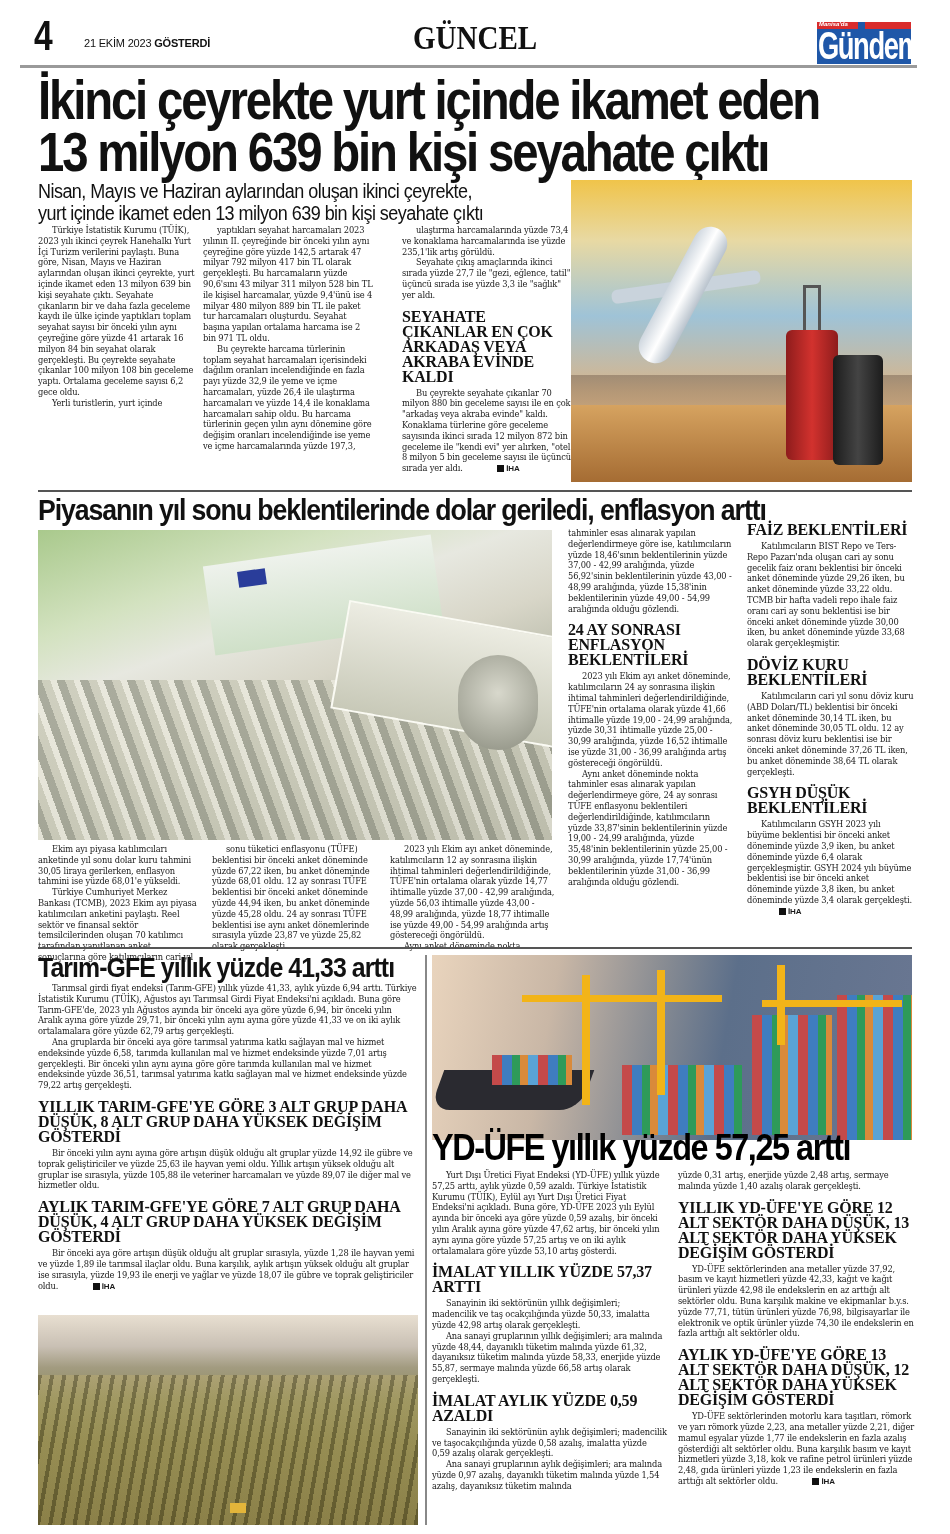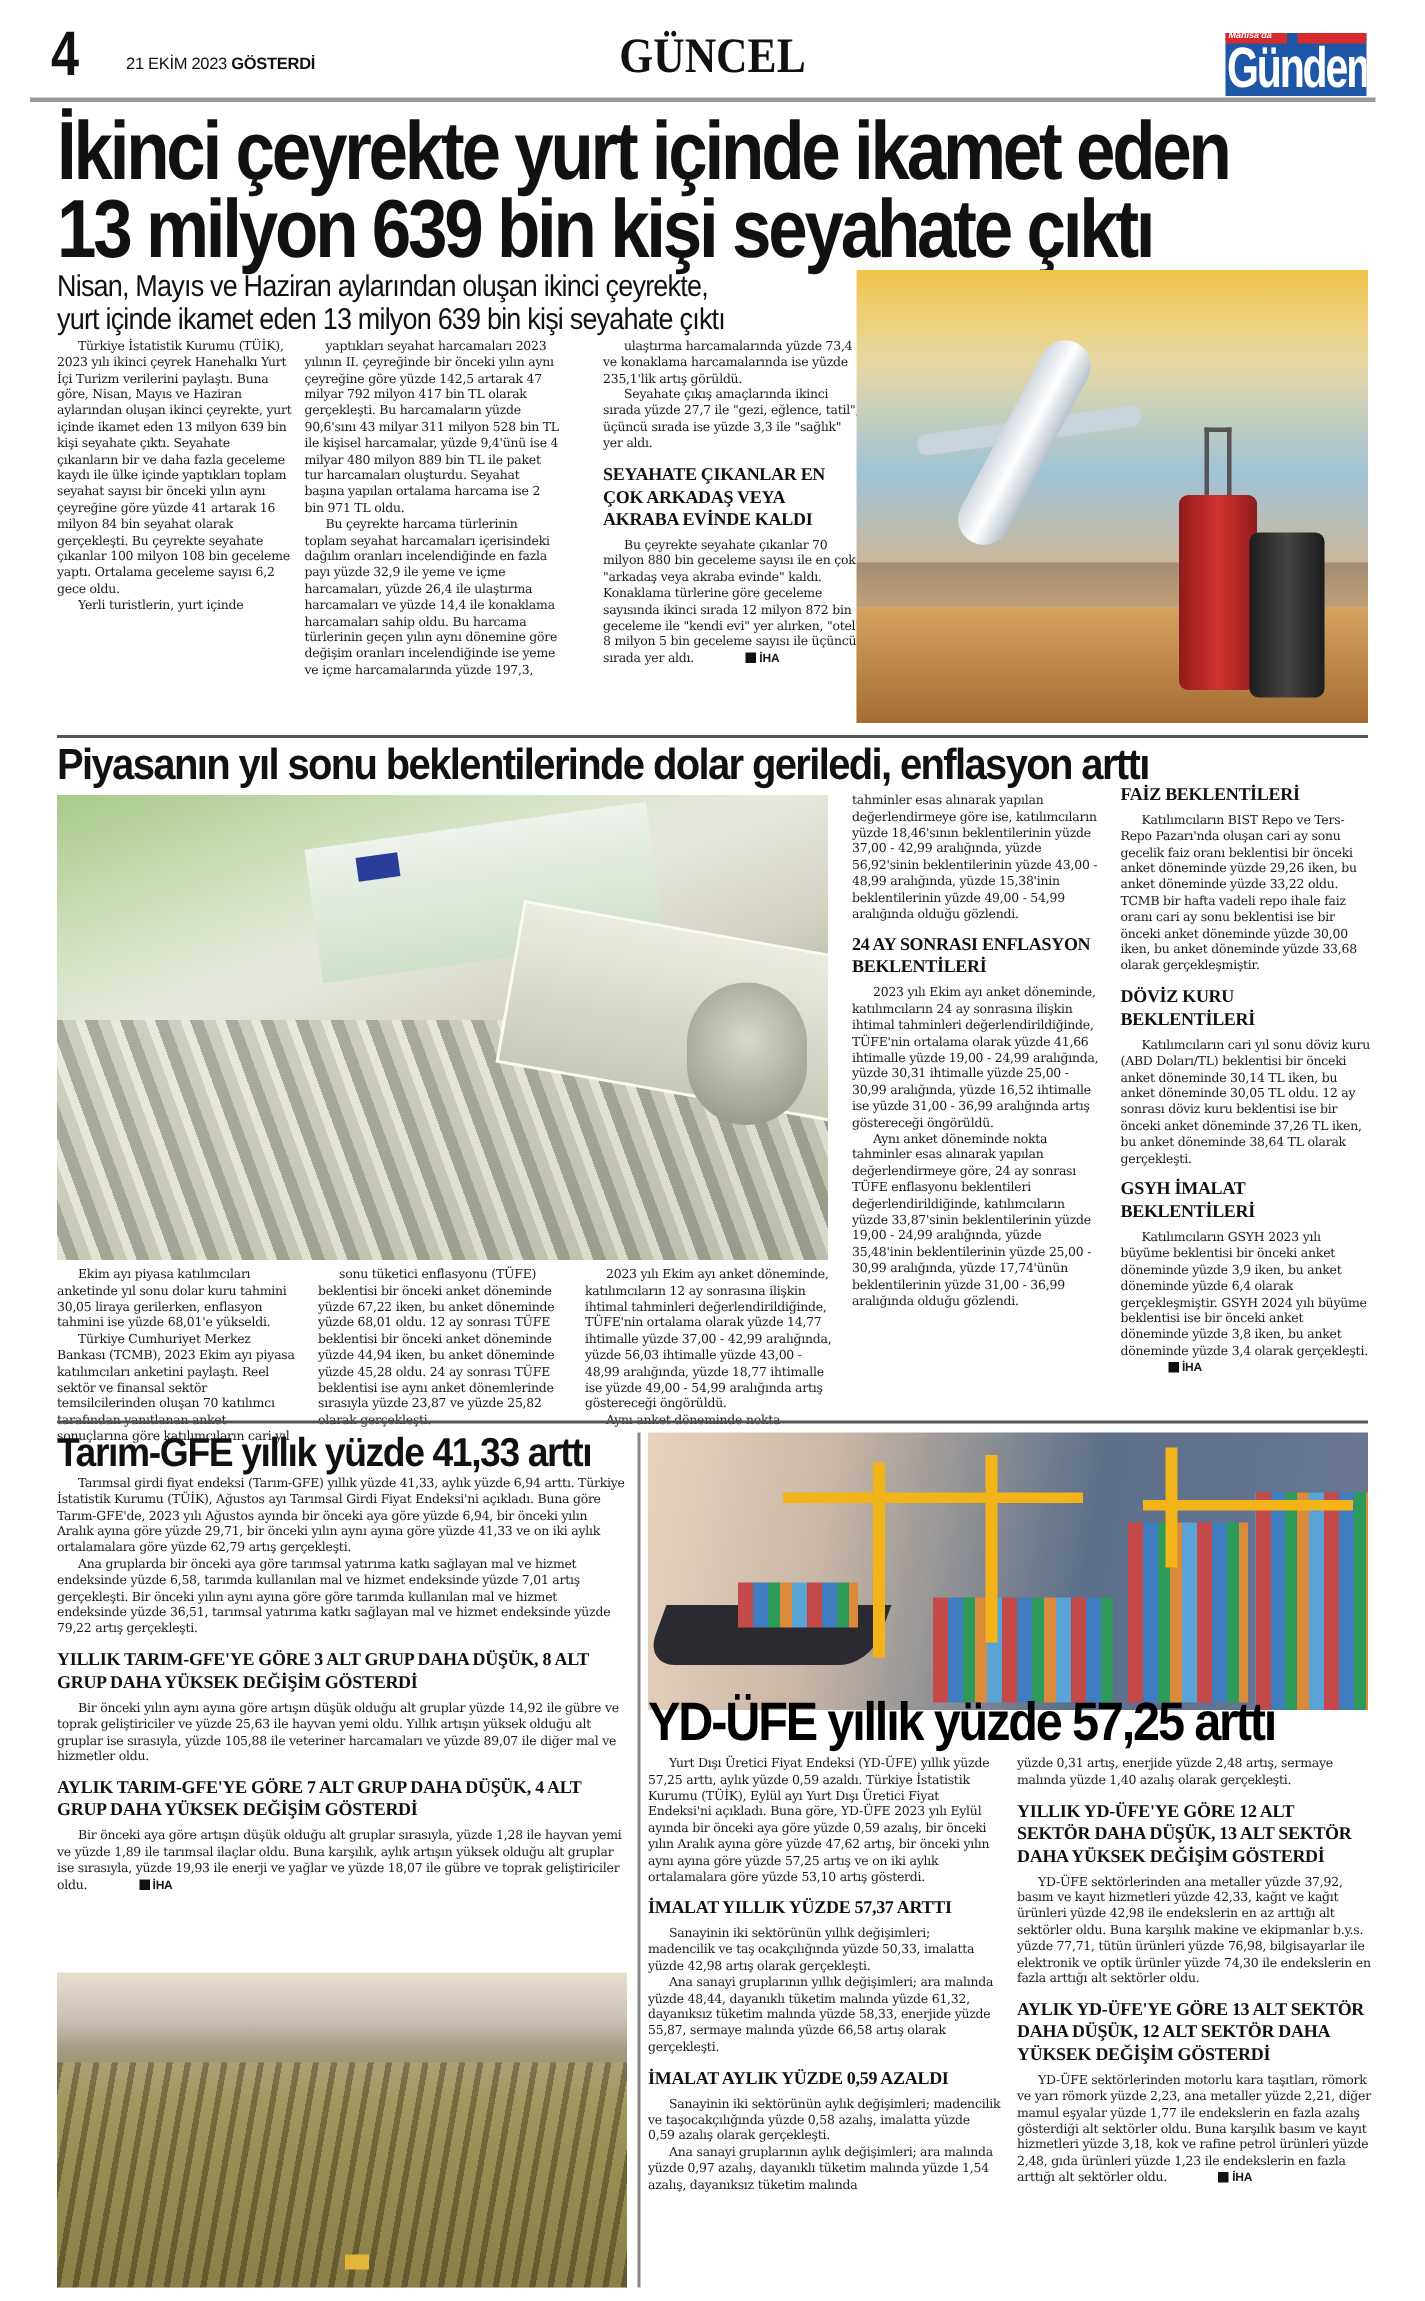--- a/index.html
+++ b/index.html
@@ -17,21 +17,21 @@
   .logo .small { position: absolute; left: 2px; top: -1px; font-family: "Liberation Sans", sans-serif; font-size: 6px; font-style: italic; font-weight: bold; color: #fff; }
   .logo .word { position: absolute; left: 1px; top: 4px; font-family: "Liberation Sans", sans-serif; font-weight: bold; font-size: 38px; line-height: 40px; color: #fff; letter-spacing: -2px; transform: scaleX(0.72); transform-origin: left; }
   .rule-top { left: 20px; top: 65px; width: 897px; height: 3px; background: #9a9a9a; }
 
   .headline-1 { left: 38px; top: 74px; font-family: "Liberation Sans", sans-serif; font-weight: 900; font-size: 55px; line-height: 52px; letter-spacing: -2.5px; transform: scaleX(0.86); transform-origin: left; white-space: nowrap; }
   .deck { left: 38px; top: 180px; font-family: "Liberation Sans", sans-serif; font-size: 20px; line-height: 22px; letter-spacing: -0.6px; transform: scaleX(0.9); transform-origin: left; white-space: nowrap; }
 
   .col { font-size: 8.3px; line-height: 10.8px; text-align: left; color: #1a1a1a; letter-spacing: -0.15px; }
   .col p { text-indent: 14px; }
   .col .sub { font-family: "Liberation Serif", serif; font-weight: bold; font-size: 15px; line-height: 14px; margin: 8px 0 4px 0; letter-spacing: -0.2px; text-indent: 0; color: #111; }
-  .col .sub.big { font-size: 12px; line-height: 15px; }
+  .col .sub.big { font-size: 16px; line-height: 15px; }
   .iha { font-family: "Liberation Sans", sans-serif; font-weight: bold; font-size: 8px; padding-left: 32px; }
   .iha .sq { display: inline-block; width: 7px; height: 7px; background: #111; margin-right: 2px; vertical-align: -1px; }
 
   .photo { overflow: hidden; }
   .photo-travel { left: 571px; top: 180px; width: 341px; height: 302px;
     background: linear-gradient(180deg, #f0c44a 0%, #e8d9a3 20%, #9fc3d7 45%, #d8b58a 70%, #c68a4e 100%); }
   .photo-travel .plane { position: absolute; left: 95px; top: 40px; width: 34px; height: 150px; background: linear-gradient(90deg,#cfd7df,#ffffff,#b9c3cd); border-radius: 17px; transform: rotate(28deg); }
   .photo-travel .wing { position: absolute; left: 40px; top: 100px; width: 150px; height: 14px; background: #c9d3dc; transform: rotate(-8deg); border-radius: 6px; }
   .photo-travel .city { position: absolute; left: 0; top: 195px; width: 341px; height: 30px; background: linear-gradient(180deg,#8f7a65,#b79976); opacity: 0.7; }
   .photo-travel .floor { position: absolute; left: 0; top: 225px; width: 341px; height: 77px; background: linear-gradient(180deg,#d6a360,#a56c33); }
@@ -143,21 +143,21 @@
   <p style="text-indent:0">tahminler esas alınarak yapılan değerlendirmeye göre ise, katılımcıların yüzde 18,46'sının beklentilerinin yüzde 37,00 - 42,99 aralığında, yüzde 56,92'sinin beklentilerinin yüzde 43,00 - 48,99 aralığında, yüzde 15,38'inin beklentilerinin yüzde 49,00 - 54,99 aralığında olduğu gözlendi.</p>
   <div class="sub big">24 AY SONRASI ENFLASYON BEKLENTİLERİ</div>
   <p>2023 yılı Ekim ayı anket döneminde, katılımcıların 24 ay sonrasına ilişkin ihtimal tahminleri değerlendirildiğinde, TÜFE'nin ortalama olarak yüzde 41,66 ihtimalle yüzde 19,00 - 24,99 aralığında, yüzde 30,31 ihtimalle yüzde 25,00 - 30,99 aralığında, yüzde 16,52 ihtimalle ise yüzde 31,00 - 36,99 aralığında artış göstereceği öngörüldü.</p>
   <p>Aynı anket döneminde nokta tahminler esas alınarak yapılan değerlendirmeye göre, 24 ay sonrası TÜFE enflasyonu beklentileri değerlendirildiğinde, katılımcıların yüzde 33,87'sinin beklentilerinin yüzde 19,00 - 24,99 aralığında, yüzde 35,48'inin beklentilerinin yüzde 25,00 - 30,99 aralığında, yüzde 17,74'ünün beklentilerinin yüzde 31,00 - 36,99 aralığında olduğu gözlendi.</p>
 </div>
 <div class="abs col" style="left:747px; top:522px; width:168px;">
   <div class="sub big" style="margin-top:0">FAİZ BEKLENTİLERİ</div>
   <p>Katılımcıların BIST Repo ve Ters-Repo Pazarı'nda oluşan cari ay sonu gecelik faiz oranı beklentisi bir önceki anket döneminde yüzde 29,26 iken, bu anket döneminde yüzde 33,22 oldu. TCMB bir hafta vadeli repo ihale faiz oranı cari ay sonu beklentisi ise bir önceki anket döneminde yüzde 30,00 iken, bu anket döneminde yüzde 33,68 olarak gerçekleşmiştir.</p>
   <div class="sub big">DÖVİZ KURU BEKLENTİLERİ</div>
   <p>Katılımcıların cari yıl sonu döviz kuru (ABD Doları/TL) beklentisi bir önceki anket döneminde 30,14 TL iken, bu anket döneminde 30,05 TL oldu. 12 ay sonrası döviz kuru beklentisi ise bir önceki anket döneminde 37,26 TL iken, bu anket döneminde 38,64 TL olarak gerçekleşti.</p>
-  <div class="sub big">GSYH İMALAT BEKLENTİLERİ</div>
+  <div class="sub big">GSYH DÜŞÜK BEKLENTİLERİ</div>
   <p><span>Katılımcıların GSYH 2023 yılı büyüme beklentisi bir önceki anket döneminde yüzde 3,9 iken, bu anket döneminde yüzde 6,4 olarak gerçekleşmiştir. GSYH 2024 yılı büyüme beklentisi ise bir önceki anket döneminde yüzde 3,8 iken, bu anket döneminde yüzde 3,4 olarak gerçekleşti.</span> <span class="iha"><span class="sq"></span><span>İHA</span></span></p>
 </div>
 
 <div class="abs rule-mid2"></div>
 <div class="abs vrule"></div>
 
 <div class="abs headline-3">Tarım-GFE yıllık yüzde 41,33 arttı</div>
 <div class="abs col" style="left:38px; top:983px; width:380px;">
   <p>Tarımsal girdi fiyat endeksi (Tarım-GFE) yıllık yüzde 41,33, aylık yüzde 6,94 arttı. Türkiye İstatistik Kurumu (TÜİK), Ağustos ayı Tarımsal Girdi Fiyat Endeksi'ni açıkladı. Buna göre Tarım-GFE'de, 2023 yılı Ağustos ayında bir önceki aya göre yüzde 6,94, bir önceki yılın Aralık ayına göre yüzde 29,71, bir önceki yılın aynı ayına göre yüzde 41,33 ve on iki aylık ortalamalara göre yüzde 62,79 artış gerçekleşti.</p>
   <p>Ana gruplarda bir önceki aya göre tarımsal yatırıma katkı sağlayan mal ve hizmet endeksinde yüzde 6,58, tarımda kullanılan mal ve hizmet endeksinde yüzde 7,01 artış gerçekleşti. Bir önceki yılın aynı ayına göre göre tarımda kullanılan mal ve hizmet endeksinde yüzde 36,51, tarımsal yatırıma katkı sağlayan mal ve hizmet endeksinde yüzde 79,22 artış gerçekleşti.</p>

